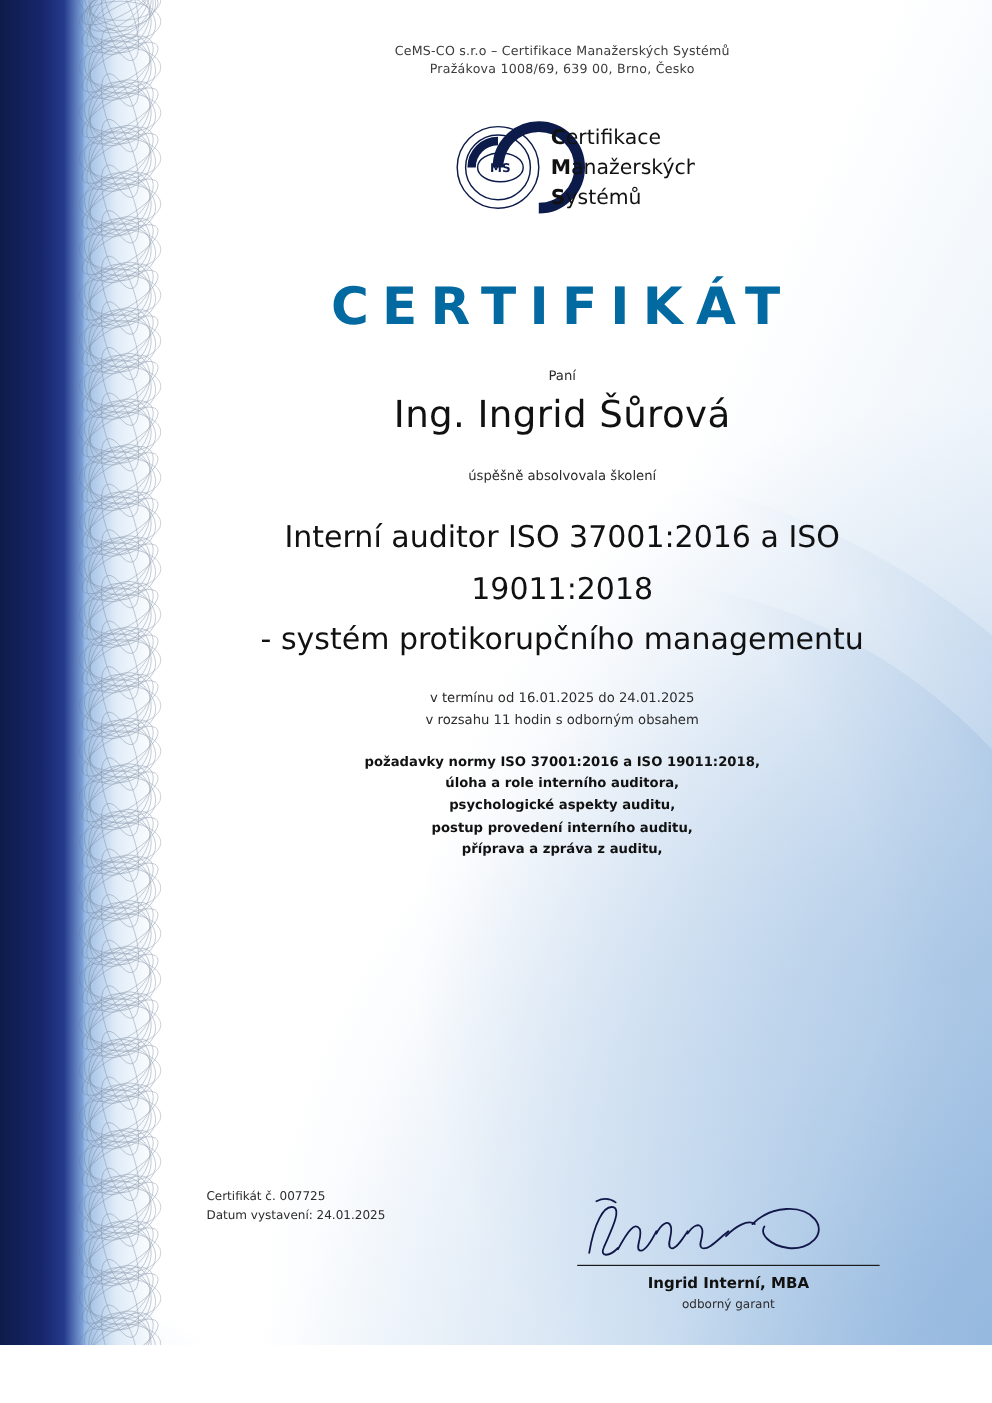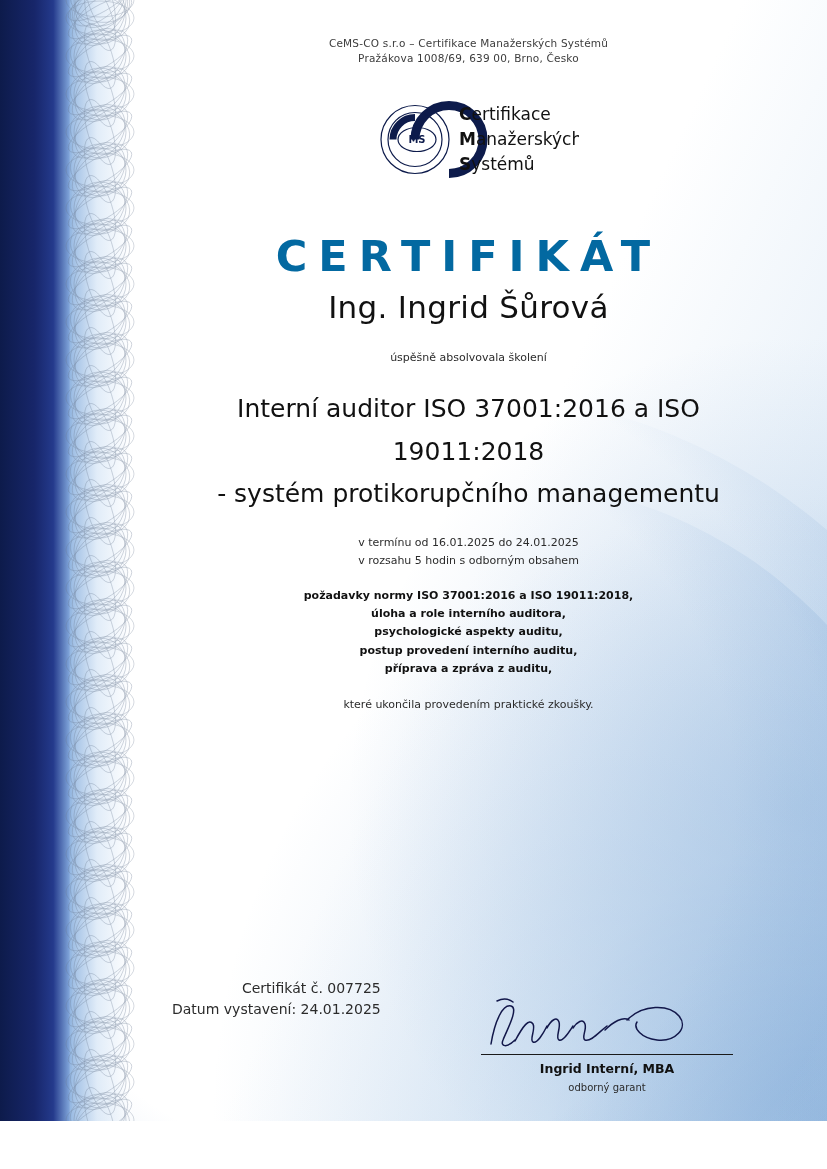--- a/index.html
+++ b/index.html
@@ -154,22 +154,22 @@
     margin-top: 20px;
     font-size: 11px;
     color: #2b2b2b;
   }
 
   
   .footer-left {
     position: absolute;
     left: 172px;
     bottom: 100px;
-    text-align: right;
-    font-size: 14px;
+    text-align: left;
+    font-size: 10px;
     color: #2b2b2b;
     line-height: 1.55;
   }
 
   .sign-block {
     position: absolute;
     right: 90px;
     bottom: 28px;
     width: 260px;
     text-align: center;
@@ -274,44 +274,44 @@
           <tspan font-weight="bold">M</tspan><tspan>anažerských</tspan>
         </text>
         <text x="100" y="78" font-family="'DejaVu Sans','Liberation Sans',sans-serif" font-size="17" fill="#111">
           <tspan font-weight="bold">S</tspan><tspan>ystémů</tspan>
         </text>
       </svg>
     </div>
 
     <div class="cert-title">CERTIFIKÁT</div>
 
+    <div class="salutation">Paní</div>
 
     <div class="person">Ing. Ingrid Šůrová</div>
 
     <div class="subline">úspěšně absolvovala školení</div>
 
     <div class="course">
       <div>Interní auditor ISO 37001:2016 a ISO 19011:2018</div>
       <div>- systém protikorupčního managementu</div>
     </div>
 
     <div class="term">
       <div>v termínu od 16.01.2025 do 24.01.2025</div>
-      <div>v rozsahu 5 hodin s odborným obsahem</div>
+      <div>v rozsahu 11 hodin s odborným obsahem</div>
     </div>
 
     <div class="topics">
       <div>požadavky normy ISO 37001:2016 a ISO 19011:2018,</div>
       <div>úloha a role interního auditora,</div>
       <div>psychologické aspekty auditu,</div>
       <div>postup provedení interního auditu,</div>
       <div>příprava a zpráva z auditu,</div>
     </div>
 
-    <div class="closing">které ukončila provedením praktické zkoušky.</div>
 
   </div>
 
   <div class="footer-left">
     <div>Certifikát č. 007725</div>
     <div>Datum vystavení: 24.01.2025</div>
   </div>
 
   <div class="sign-block">
     <div class="signature">

